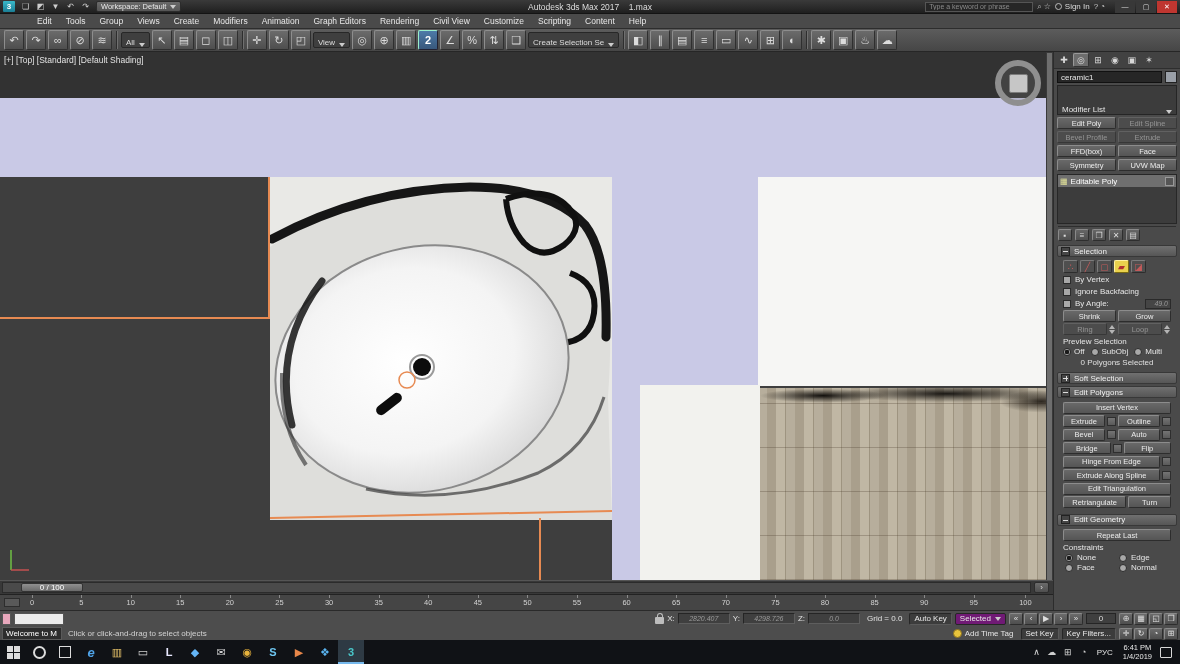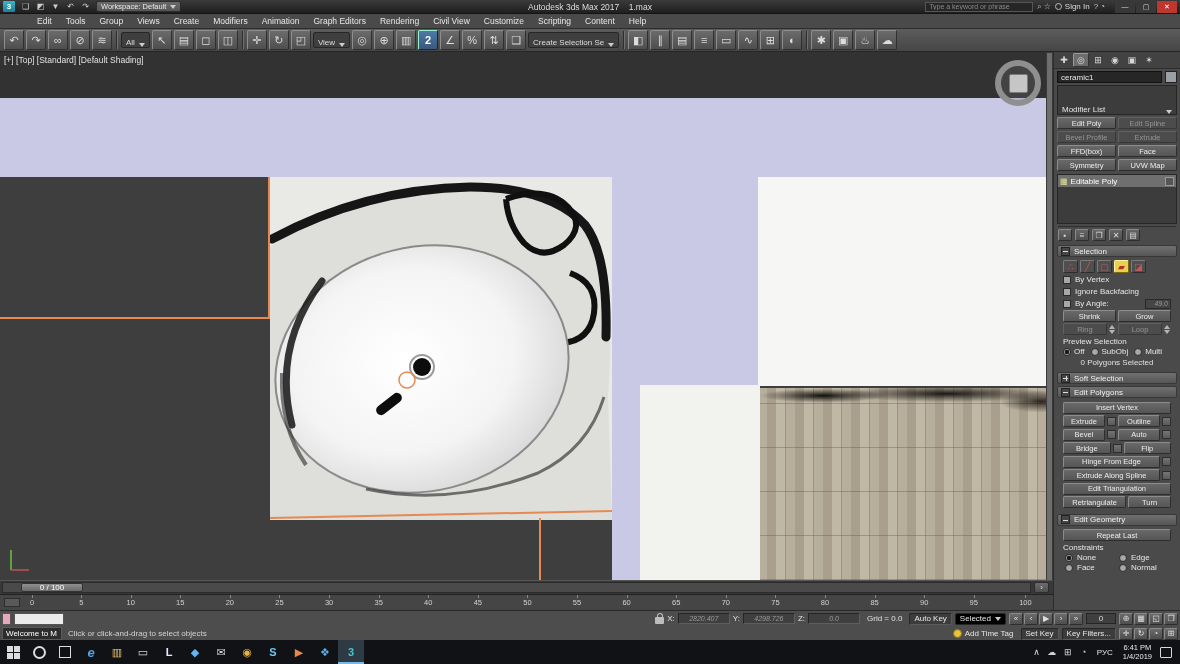--- a/index.html
+++ b/index.html
@@ -153,21 +153,21 @@
   .sb-right{margin-left:auto;display:flex;align-items:center;gap:3px}
   .lock{position:relative;width:9px;height:7px;background:#bdbdbd;border-radius:1px;margin-top:3px}
   .lock::before{content:"";position:absolute;top:-4px;left:1.5px;width:4px;height:4px;border:1.5px solid #bdbdbd;
                 border-bottom:none;border-radius:3px 3px 0 0}
   .xyz-lab{font-size:8px;color:#e2e2e2}
   .xyz{width:52px;height:11px;background:#3f3f3f;border:1px solid;border-color:#252525 #5e5e5e #5e5e5e #252525;
        color:#9a9a9a;font-size:7px;font-style:italic;display:flex;align-items:center;justify-content:center}
   .grid-lab{font-size:8px;color:#e2e2e2;margin:0 4px}
   .sb-btn{height:12px;padding:2px 4px;background:#3c3c3c;border:1px solid;border-color:#262626 #5a5a5a #5a5a5a #262626;
           color:#e8e8e8;font-size:8px;display:flex;align-items:center;border-radius:2px;white-space:nowrap}
-  .sb-dd{height:12px;padding:0 4px;background:#000000;border:1px solid #262626;color:#e8e8e8;font-size:8px;
+  .sb-dd{height:12px;padding:0 4px;background:#701a75;border:1px solid #262626;color:#e8e8e8;font-size:8px;
          display:flex;align-items:center;gap:4px;border-radius:2px}
   .transport,.nav{display:flex;gap:1px}
   .tbtn,.nbtn{width:14px;height:12px;display:flex;align-items:center;justify-content:center;
           background:linear-gradient(#6b6b6b,#4e4e4e);border:1px solid;border-color:#8a8a8a #2d2d2d #2d2d2d #8a8a8a;
           color:#e0e0e0;font-size:8px;border-radius:2px}
   .frame{width:30px;height:11px;background:#3f3f3f;border:1px solid #252525;color:#ddd;font-size:8px;
          display:flex;align-items:center;justify-content:center}
   .welcome{width:60px;height:13px;background:#2d2d2d;border:1px solid #5a5a5a;color:#fff;font-size:8px;
            display:flex;align-items:center;padding:0 3px;overflow:hidden;white-space:nowrap}
   .sb-prompt{flex:1;font-size:8px;color:#d2d2d2;padding-left:3px}

